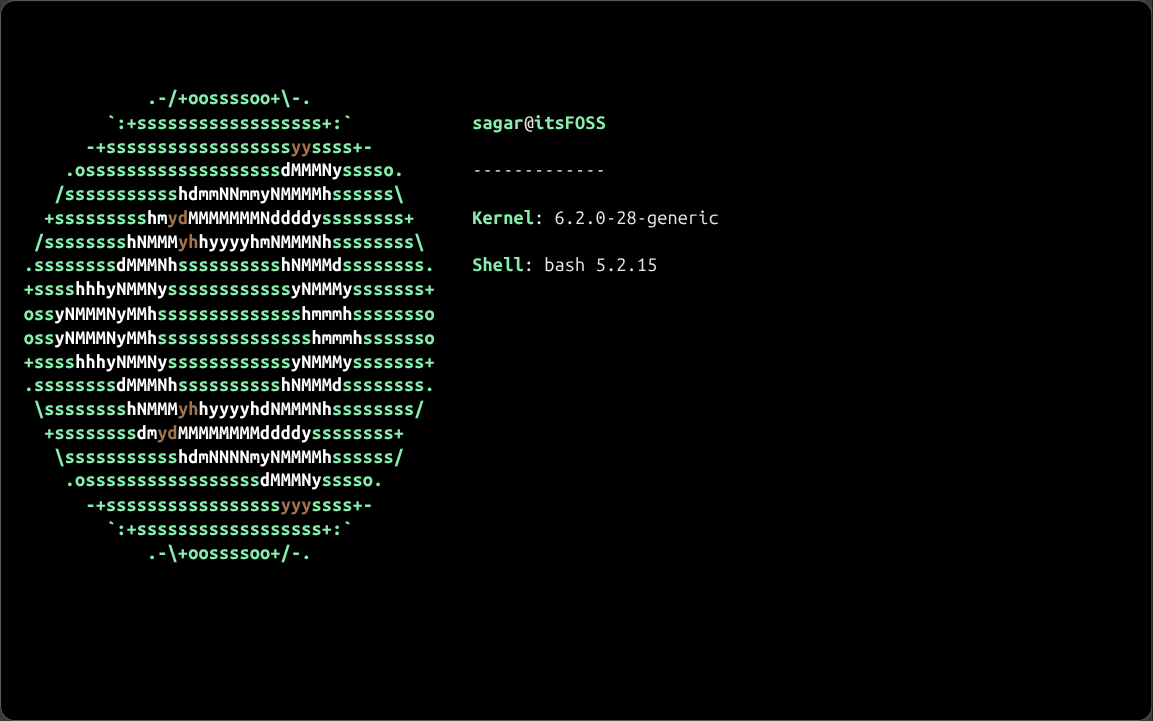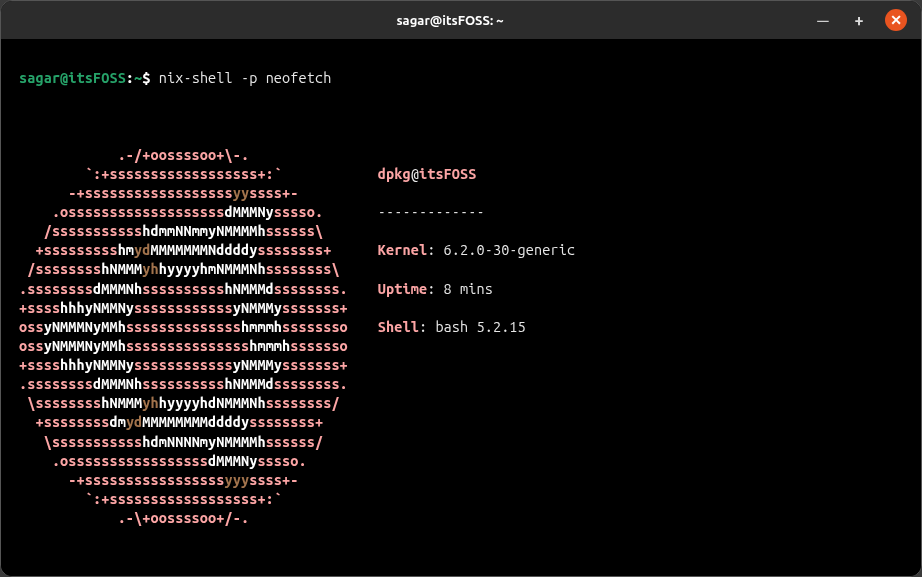--- a/index.html
+++ b/index.html
@@ -64,51 +64,40 @@
       flex: 1;
       background: #000;
       color: #e8e8e8;
       padding: 10px 18px;
       line-height: 1.32;
       white-space: pre;
       overflow: hidden;
       letter-spacing: 0.1px;
     }
     .c-green { color: #26a269; font-weight: bold; }
-    .c-red { color: #fca5a5; font-weight: bold; }
+    .c-red { color: #86efac; font-weight: bold; }
     .c-yellow { color: #a2734c; font-weight: bold; }
     .c-white { color: #fff; font-weight: bold; }
     .logo-info { display: flex; align-items: flex-start; }
     .logo { flex: 0 0 auto; }
     .info { flex: 1; padding-left: 30px; }
     .info-line { white-space: nowrap; }
   </style>
 </head>
 <body>
 
 <div class="window">
-  <div class="titlebar">
-    <div style="width:72px"></div>
-    <div class="titlebar-title">sagar@itsFOSS: ~</div>
-    <div class="titlebar-controls">
-      <div class="tb-btn">─</div>
-      <div class="tb-btn">+</div>
-      <div class="tb-btn tb-close">✕</div>
-    </div>
-  </div>
   <div class="terminal">
-<div><span class="c-green">sagar@itsFOSS</span><span class="c-white">:</span><span class="c-green">~</span><span class="c-white">$ </span><span>nix-shell -p neofetch</span></div>
 <div>&nbsp;</div>
 <div class="logo-info">
 <div class="logo" id="logo"><div><span class="c-red">            .-/+oossssoo+\-.</span></div><div><span class="c-red">        `:+ssssssssssssssssss+:`</span></div><div><span class="c-red">      -+ssssssssssssssssss</span><span class="c-yellow">yy</span><span class="c-red">ssss+-</span></div><div><span class="c-red">    .osssssssssssssssssss</span><span class="c-white">dMMMNy</span><span class="c-red">sssso.</span></div><div><span class="c-red">   /sssssssssss</span><span class="c-white">hdmmNNmmyNMMMMh</span><span class="c-red">ssssss\</span></div><div><span class="c-red">  +sssssssss</span><span class="c-white">hm</span><span class="c-yellow">yd</span><span class="c-white">MMMMMMMNddddy</span><span class="c-red">ssssssss+</span></div><div><span class="c-red"> /ssssssss</span><span class="c-white">hNMMM</span><span class="c-yellow">yh</span><span class="c-white">hyyyyhmNMMMNh</span><span class="c-red">ssssssss\</span></div><div><span class="c-red">.ssssssss</span><span class="c-white">dMMMNh</span><span class="c-red">ssssssssss</span><span class="c-white">hNMMMd</span><span class="c-red">ssssssss.</span></div><div><span class="c-red">+ssss</span><span class="c-white">hhhyNMMNy</span><span class="c-red">ssssssssssss</span><span class="c-white">yNMMMy</span><span class="c-red">sssssss+</span></div><div><span class="c-red">oss</span><span class="c-white">yNMMMNyMMh</span><span class="c-red">ssssssssssssss</span><span class="c-white">hmmmh</span><span class="c-red">ssssssso</span></div><div><span class="c-red">oss</span><span class="c-white">yNMMMNyMMh</span><span class="c-red">sssssssssssssss</span><span class="c-white">hmmmh</span><span class="c-red">sssssso</span></div><div><span class="c-red">+ssss</span><span class="c-white">hhhyNMMNy</span><span class="c-red">ssssssssssss</span><span class="c-white">yNMMMy</span><span class="c-red">sssssss+</span></div><div><span class="c-red">.ssssssss</span><span class="c-white">dMMMNh</span><span class="c-red">ssssssssss</span><span class="c-white">hNMMMd</span><span class="c-red">ssssssss.</span></div><div><span class="c-red"> \ssssssss</span><span class="c-white">hNMMM</span><span class="c-yellow">yh</span><span class="c-white">hyyyyhdNMMMNh</span><span class="c-red">ssssssss/</span></div><div><span class="c-red">  +ssssssss</span><span class="c-white">dm</span><span class="c-yellow">yd</span><span class="c-white">MMMMMMMMddddy</span><span class="c-red">ssssssss+</span></div><div><span class="c-red">   \sssssssssss</span><span class="c-white">hdmNNNNmyNMMMMh</span><span class="c-red">ssssss/</span></div><div><span class="c-red">    .osssssssssssssssss</span><span class="c-white">dMMMNy</span><span class="c-red">sssso.</span></div><div><span class="c-red">      -+sssssssssssssssss</span><span class="c-yellow">yyy</span><span class="c-red">ssss+-</span></div><div><span class="c-red">        `:+ssssssssssssssssss+:`</span></div><div><span class="c-red">            .-\+oossssoo+/-.</span></div></div>
 <div class="info">
-<div class="info-line"><span class="c-red">dpkg</span><span>@</span><span class="c-red">itsFOSS</span></div>
+<div class="info-line"><span class="c-red">sagar</span><span>@</span><span class="c-red">itsFOSS</span></div>
 <div class="info-line">-------------</div>
-<div class="info-line"><span class="c-red">Kernel</span><span>: 6.2.0-30-generic</span></div>
-<div class="info-line"><span class="c-red">Uptime</span><span>: 8 mins</span></div>
+<div class="info-line"><span class="c-red">Kernel</span><span>: 6.2.0-28-generic</span></div>
 <div class="info-line"><span class="c-red">Shell</span><span>: bash 5.2.15</span></div>
 
 
 
 
 </div>
 </div>
 
 
 

